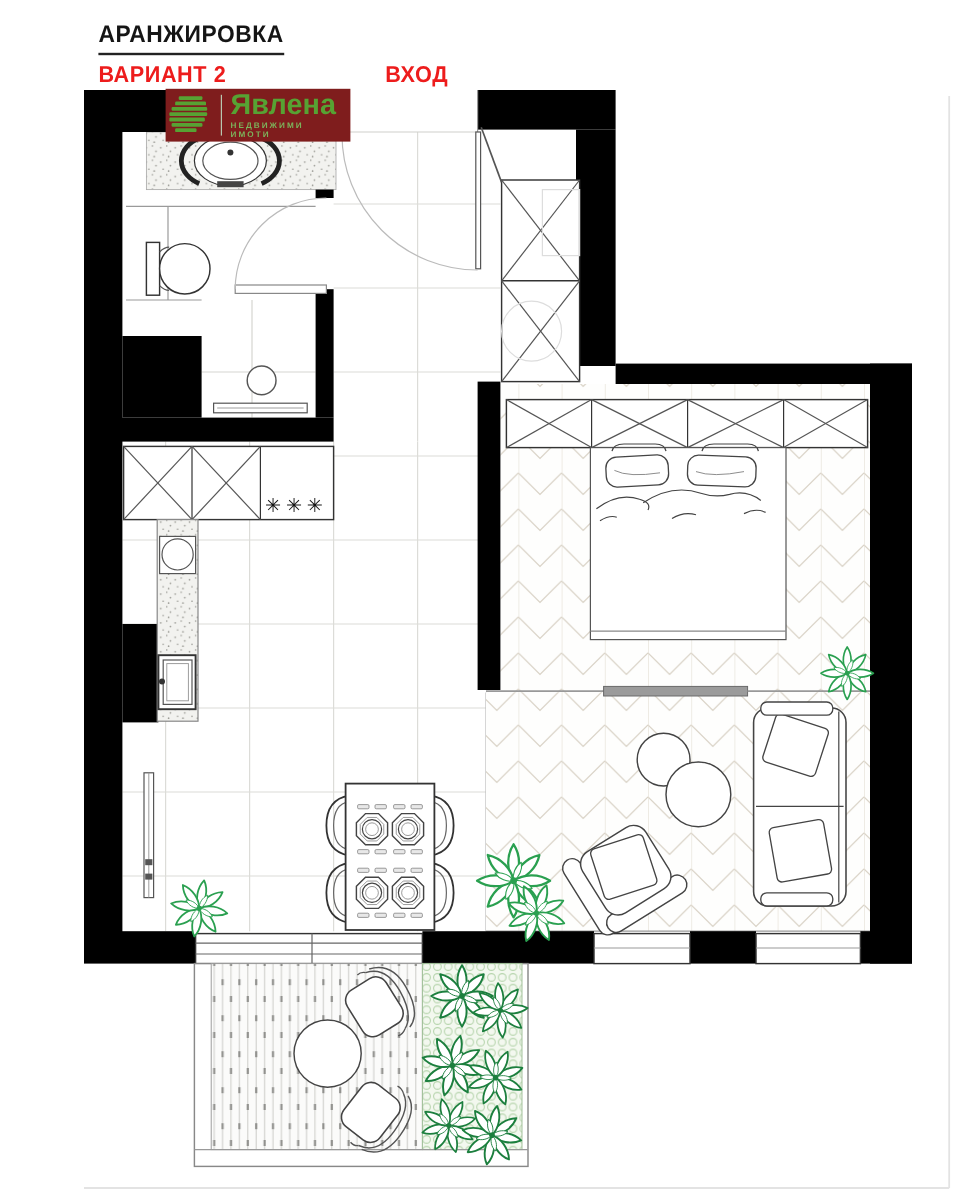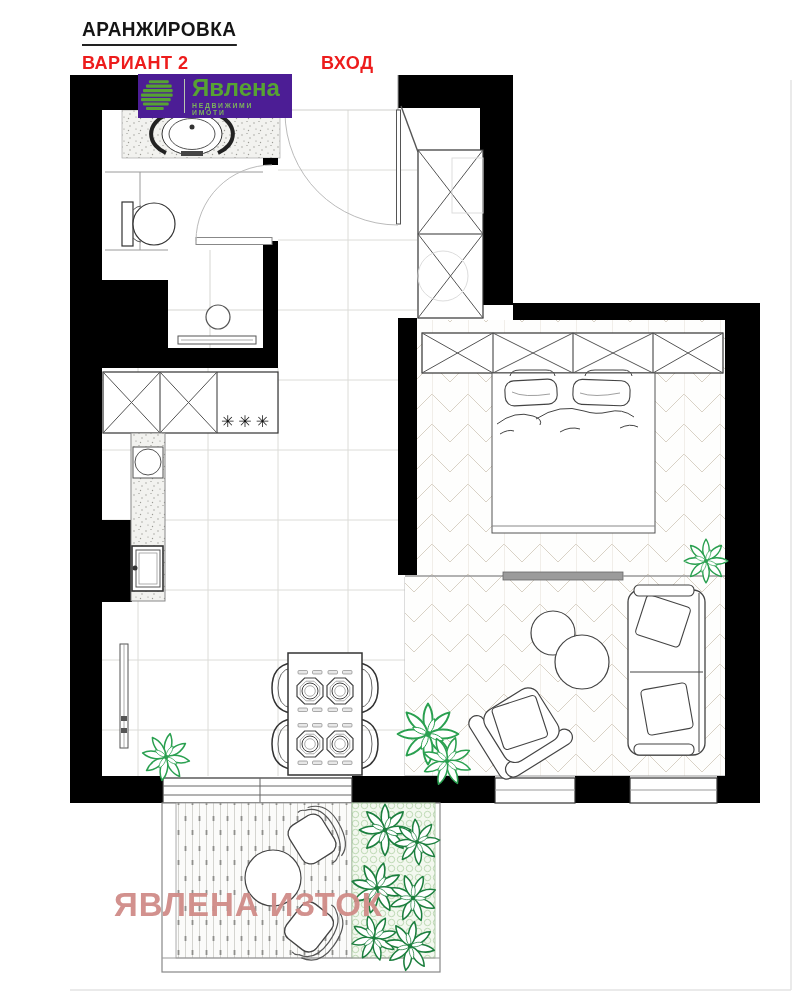--- a/index.html
+++ b/index.html
@@ -6,21 +6,21 @@
   .stage{position:relative;width:800px;height:1000px;background:#ffffff;
          font-family:"Liberation Sans","DejaVu Sans",sans-serif;overflow:hidden;}
   .plan-svg{position:absolute;left:0;top:0;}
   .title{position:absolute;left:82px;top:18px;font-size:20px;font-weight:700;
          letter-spacing:.5px;color:#151515;border-bottom:2.5px solid #222;
          padding-bottom:3px;transform:scaleX(.95);transform-origin:left;}
   .variant{position:absolute;left:82px;top:52px;font-size:19px;font-weight:700;
          color:#ed1c1c;letter-spacing:.5px;transform:scaleX(.95);transform-origin:left;}
   .entrance{position:absolute;left:321px;top:52px;font-size:19px;font-weight:700;
          color:#ed1c1c;letter-spacing:.5px;transform:scaleX(.95);transform-origin:left;}
-  .logo{position:absolute;left:138px;top:74px;width:154px;height:44px;background:#4c1d95;
+  .logo{position:absolute;left:138px;top:74px;width:154px;height:44px;background:#7f1d1d;
         display:flex;align-items:center;gap:7px;padding:1px 3px;box-sizing:border-box;}
   .logo-divider{width:1.5px;height:34px;background:#b9c6b0;}
   .logo-name{font-size:24px;font-weight:700;color:#57a233;line-height:1;}
   .logo-tagline{font-size:6.8px;font-weight:700;color:#7cb35b;letter-spacing:1.7px;margin-top:2px;}
   .watermark{position:absolute;left:114px;top:886px;font-size:33px;font-weight:700;
         color:#d08c88;letter-spacing:1px;white-space:nowrap;opacity:.95;}
 </style>
 </head>
 <body>
 
@@ -390,14 +390,13 @@
         <rect x="5" y="29" width="18" height="3.2" rx="1"></rect>
       </g>
     </svg>
     <div class="logo-divider"></div>
     <div>
       <div class="logo-name">Явлена</div>
       <div class="logo-tagline">НЕДВИЖИМИ ИМОТИ</div>
     </div>
   </div>
 
-  <div class="watermark">ЯВЛЕНА ИЗТОК</div>
 </div>
 
 </body></html>

